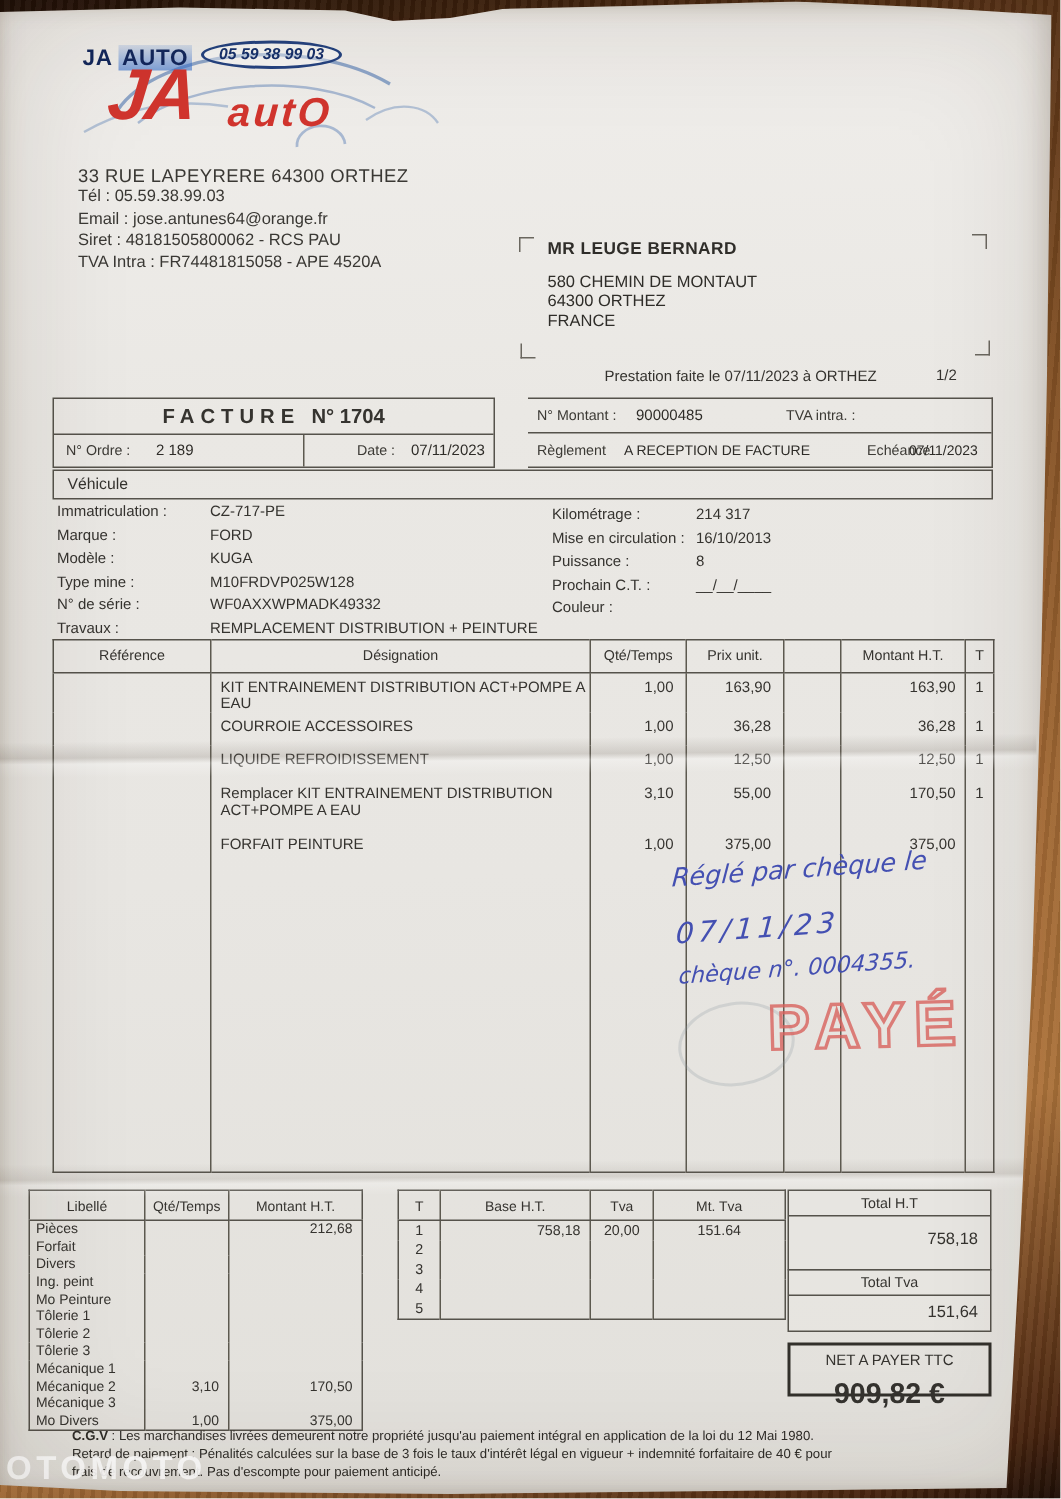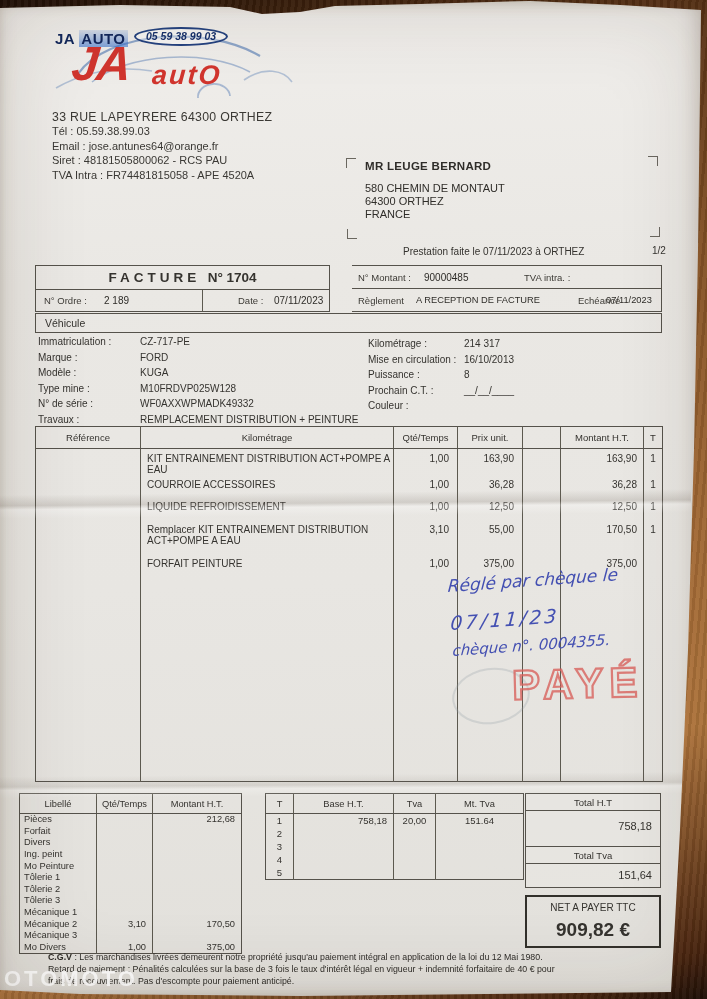--- a/index.html
+++ b/index.html
@@ -38,21 +38,21 @@
   .logo-auto{position:absolute;left:152px;top:62px;color:#d1352e;font-weight:bold;font-style:italic;
     font-size:27px;line-height:1;letter-spacing:2px;transform:skewX(-4deg);}
   
   .company{position:absolute;left:52px;top:110px;font-size:11px;line-height:14.4px;color:#3a3834;}
   .company .big{font-size:12.3px;letter-spacing:.3px;}
   
   .cmark{position:absolute;width:9px;height:9px;border:0 solid #6a675f;}
   .recipient{position:absolute;left:365px;top:160px;font-size:11px;line-height:13px;color:#2f2d29;}
   .recipient .name{font-weight:bold;font-size:11.5px;margin-bottom:9px;letter-spacing:.3px;}
   .prestation{position:absolute;left:403px;top:246px;font-size:10px;color:#34322e;}
-  .pagenum{position:absolute;left:652px;top:245px;font-size:10px;}
+  .pagenum{position:absolute;left:624px;top:245px;font-size:10px;}
   
   .box{border:1.2px solid #55524b;box-sizing:border-box;position:absolute;}
   .inv-title{font-size:13.5px;font-weight:bold;text-align:center;padding-top:4px;height:24px;
     border-bottom:1.2px solid #55524b;box-sizing:border-box;}
   .inv-title .w1{letter-spacing:4px;}
   .lblrow{font-size:9.5px;position:relative;height:100%;}
   .lbl{color:#3c3a35;}
   .val{color:#2e2c28;}
   
   .veh-title{position:absolute;left:45px;top:317px;font-size:10.5px;}
@@ -80,21 +80,21 @@
   .vattbl th{font-size:9.3px;font-weight:normal;border-bottom:1.2px solid #55524b;height:19px;}
   .vattbl td,.vattbl th{border-right:1px solid #5c594f;padding:0;}
   .vattbl td:last-child,.vattbl th:last-child{border-right:none;}
   .vattbl td{font-size:9.5px;height:13px;line-height:13px;}
   .vattbl .tc{text-align:center;}
   .vattbl .num{text-align:right;padding-right:6px;}
   
   .tot{position:absolute;left:525px;width:136px;border:1.2px solid #55524b;box-sizing:border-box;background:rgba(233,231,227,.5);}
   .tot .hd{font-size:9.5px;text-align:center;border-bottom:1.2px solid #55524b;padding:3px 0 2px;}
   .tot .vl{font-size:11px;text-align:right;padding:9px 8px 6px 0;}
-  .net{position:absolute;left:525px;top:895px;width:136px;height:53px;border:2.6px solid #32302b;
+  .net{position:absolute;left:525px;top:895px;width:136px;height:36px;border:2.6px solid #32302b;
     box-sizing:border-box;text-align:center;}
   .net .hd{font-size:10px;padding-top:5px;}
   .net .vl{font-size:19px;font-weight:bold;padding-top:6px;text-align:center;}
   
   .handnote{position:absolute;left:450px;top:570px;color:#4450b2;transform:rotate(-4deg);
     font-family:"DejaVu Sans",sans-serif;font-style:italic;z-index:20;}
   .handnote .h1{font-size:17px;transform:skewX(-8deg);}
   .handnote .h2{font-size:19px;letter-spacing:3px;margin-top:16px;transform:skewX(-8deg);}
   .handnote .h3{font-size:15px;margin-top:8px;transform:skewX(-8deg);}
   .paye{position:absolute;left:512px;top:660px;font-size:42px;font-weight:800;letter-spacing:6px;
@@ -229,21 +229,21 @@
         <col style="width:253px">
         <col style="width:64px">
         <col style="width:65px">
         <col style="width:38px">
         <col style="width:83px">
         <col style="width:19px">
       </colgroup>
     <tbody>
         <tr>
       <th>Référence</th>
-      <th>Kilométrage</th>
+      <th>Désignation</th>
       <th>Qté/Temps</th>
       <th>Prix unit.</th>
       <th></th>
       <th>Montant H.T.</th>
       <th>T</th>
     </tr>
     <tr style="height:23px;">
       <td></td>
       <td class="des">KIT ENTRAINEMENT DISTRIBUTION ACT+POMPE A EAU</td>
       <td class="num">1,00</td>

